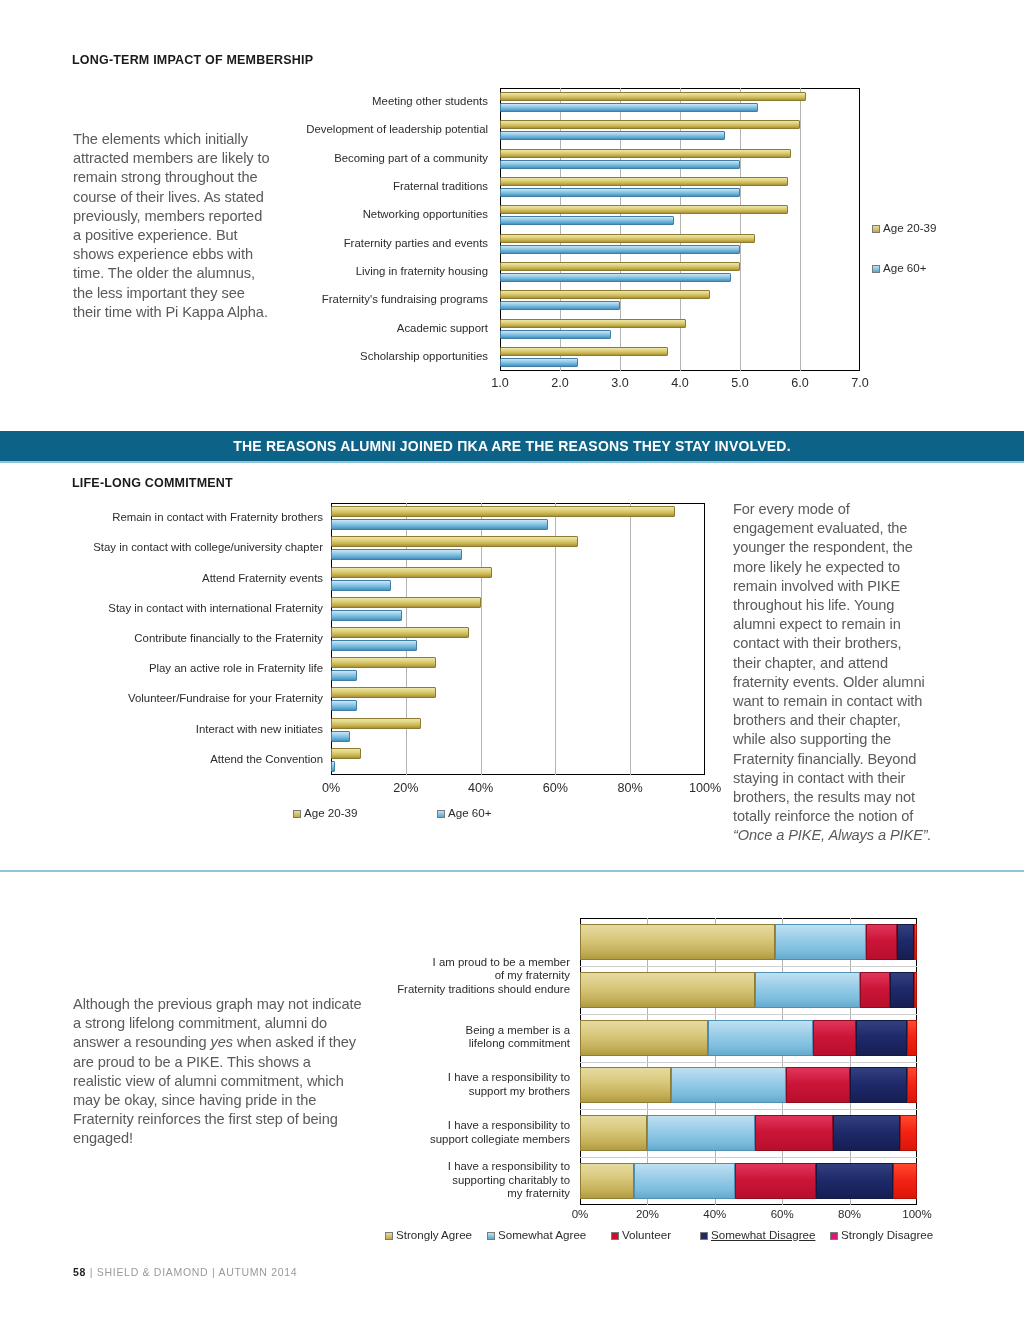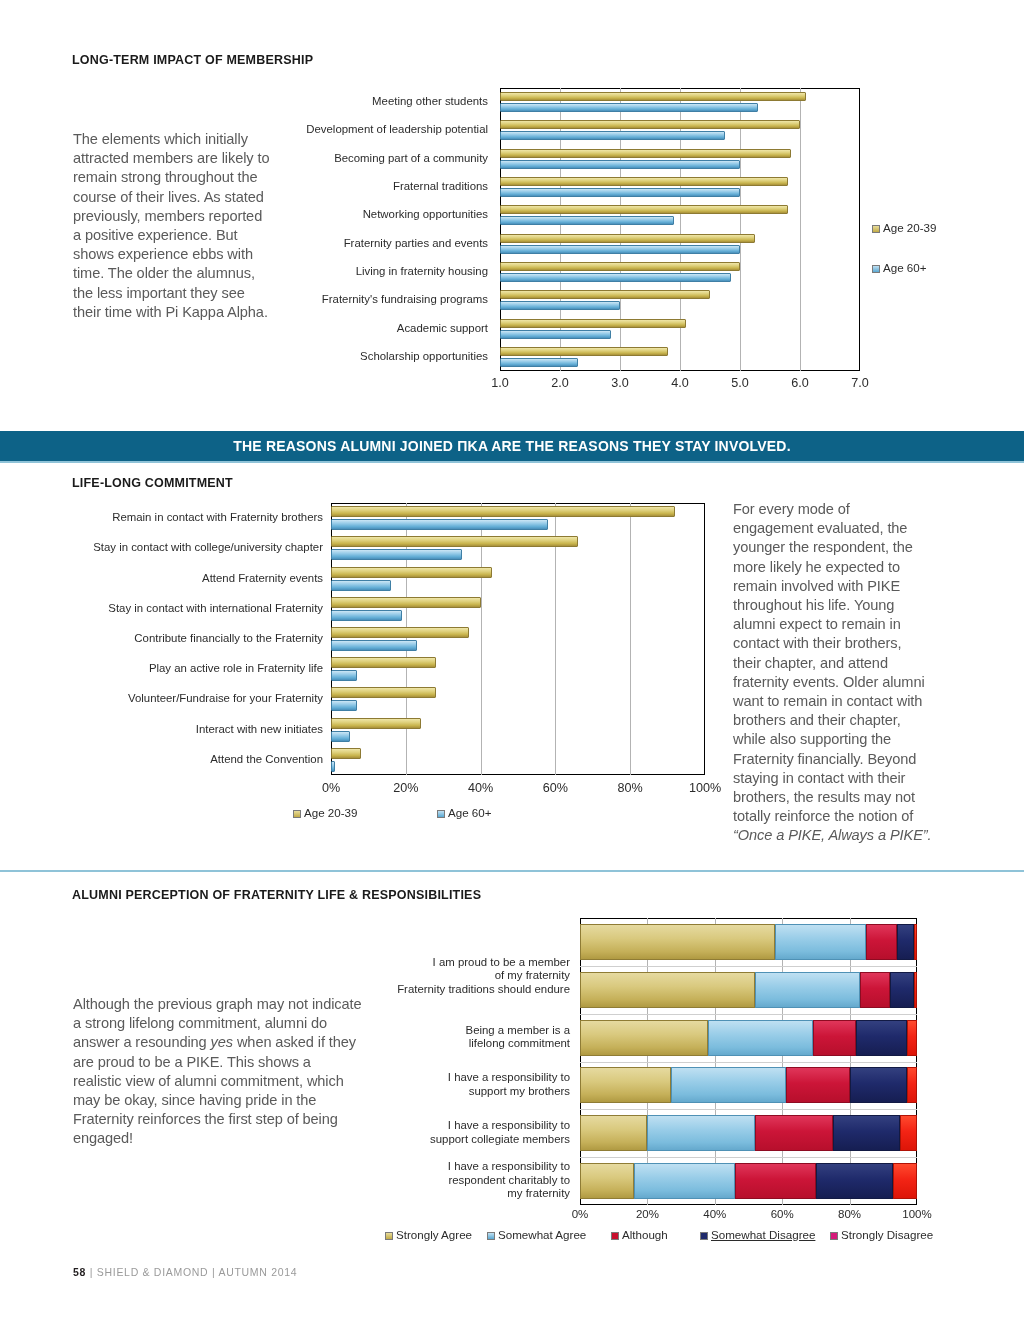--- a/index.html
+++ b/index.html
@@ -194,21 +194,20 @@
       <div class="tick-label" style="width: 60px; left: 600.2px; top: 781px;">80%</div>
       <div class="tick-label" style="width: 60px; left: 675px; top: 781px;">100%</div>
     </div>
   <div id="chart2-legend">
       <div class="legend-item" style="left: 293px; top: 806px;"><span class="swatch sw-gold"></span><span>Age 20-39</span></div>
       <div class="legend-item" style="left: 437px; top: 806px;"><span class="swatch sw-blue"></span><span>Age 60+</span></div>
     </div>
 
   <div class="banner-rule" style="top:870px;"></div>
 
-  <div class="sec-head" style="left:72px;top:888px;">ALUMNI PERCEPTION OF FRATERNITY LIFE &amp; RESPONSIBILITIES</div>
 
   <div class="body-copy" style="left:73px;top:995px;width:290px;"><span>Although the previous graph may not indicate a strong lifelong commitment, alumni do answer a resounding </span><i>yes</i><span> when asked if they are proud to be a PIKE. This shows a realistic view of alumni commitment, which may be okay, since having pride in the Fraternity reinforces the first step of being engaged!</span></div>
 
   <div id="chart3-labels">
       <div class="cat-label" style="width: 180px; left: 390px; top: 927.917px; margin-top: 28px;">
         <div>I am proud to be a member</div>
         <div>of my fraternity</div>
       </div>
       <div class="cat-label" style="width: 180px; left: 390px; top: 982.75px;">
         <div>Fraternity traditions should endure</div>
@@ -220,21 +219,21 @@
       <div class="cat-label" style="width: 180px; left: 390px; top: 1071.42px;">
         <div>I have a responsibility to</div>
         <div>support my brothers</div>
       </div>
       <div class="cat-label" style="width: 180px; left: 390px; top: 1119.25px;">
         <div>I have a responsibility to</div>
         <div>support collegiate members</div>
       </div>
       <div class="cat-label" style="width: 180px; left: 390px; top: 1160.08px;">
         <div>I have a responsibility to</div>
-        <div>respondent charitably to</div>
+        <div>supporting charitably to</div>
         <div>my fraternity</div>
       </div>
     </div>
   <div class="plot" id="chart3" style="left:580px;top:918px;width:337px;height:287px;">
     <div class="plot-frame"></div>
   <div class="gridline" style="left: 67.4px;"></div>
       <div class="gridline" style="left: 134.8px;"></div>
       <div class="gridline" style="left: 202.2px;"></div>
       <div class="gridline" style="left: 269.6px;"></div>
       <div class="row" style="top: 5.91667px; height: 36px;">
@@ -289,21 +288,21 @@
       <div class="tick-label" style="font-size: 11.5px; width: 60px; left: 550px; top: 1208px;">0%</div>
       <div class="tick-label" style="font-size: 11.5px; width: 60px; left: 617.4px; top: 1208px;">20%</div>
       <div class="tick-label" style="font-size: 11.5px; width: 60px; left: 684.8px; top: 1208px;">40%</div>
       <div class="tick-label" style="font-size: 11.5px; width: 60px; left: 752.2px; top: 1208px;">60%</div>
       <div class="tick-label" style="font-size: 11.5px; width: 60px; left: 819.6px; top: 1208px;">80%</div>
       <div class="tick-label" style="font-size: 11.5px; width: 60px; left: 887px; top: 1208px;">100%</div>
     </div>
   <div id="chart3-legend">
       <div class="legend-item" style="left: 385px; top: 1228px;"><span class="swatch sw-gold"></span><span>Strongly Agree</span></div>
       <div class="legend-item" style="left: 487px; top: 1228px;"><span class="swatch sw-blue"></span><span>Somewhat Agree</span></div>
-      <div class="legend-item" style="left: 611px; top: 1228px;"><span class="swatch sw-crimson"></span><span>Although</span></div>
+      <div class="legend-item" style="left: 611px; top: 1228px;"><span class="swatch sw-crimson"></span><span>Volunteer</span></div>
       <div class="legend-item" style="left: 700px; top: 1228px; text-decoration: underline;"><span class="swatch sw-navy"></span><span>Somewhat Disagree</span></div>
       <div class="legend-item" style="left: 830px; top: 1228px;"><span class="swatch sw-magenta"></span><span>Strongly Disagree</span></div>
     </div>
 
   <div class="footer" style="left:73px;top:1266px;">
     <b>58</b>
     <span>|</span>
     <span>SHIELD &amp; DIAMOND</span>
     <span>|</span>
     <span>AUTUMN 2014</span>

